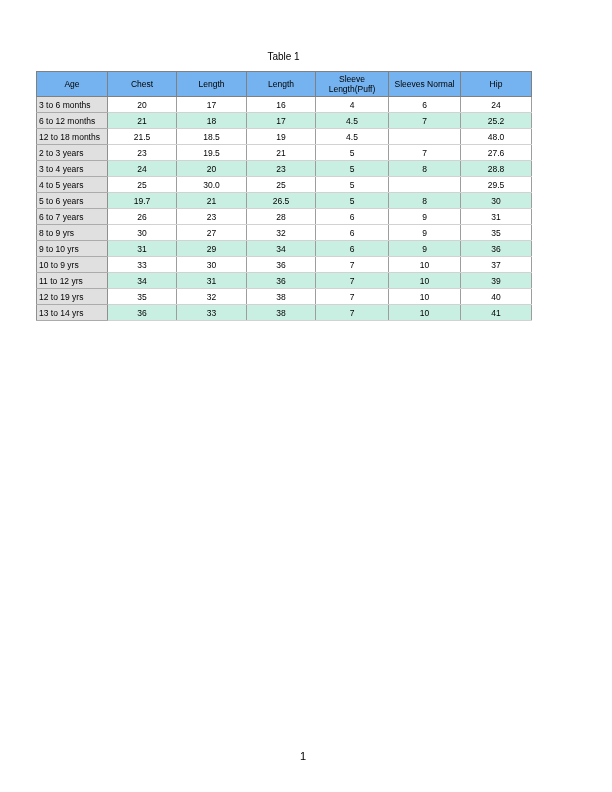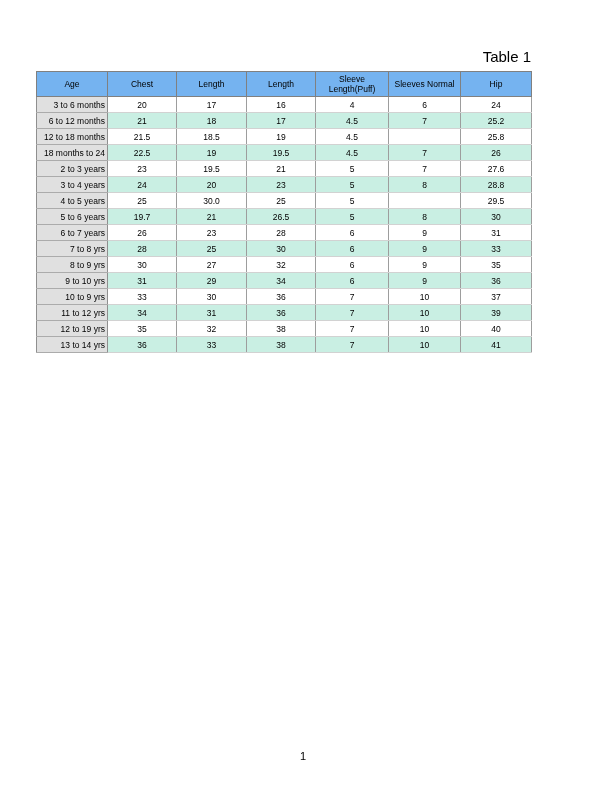--- a/index.html
+++ b/index.html
@@ -14,22 +14,22 @@
     background: #ffffff;
     font-family: "Liberation Sans", sans-serif;
     color: #000000;
     overflow: hidden;
   }
   .table-caption {
     position: absolute;
     left: 36px;
     top: 51px;
     width: 495px;
-    text-align: right;
-    font-size: 15px;
+    text-align: center;
+    font-size: 10px;
     line-height: 12px;
     color: #000000;
   }
   table.size-table {
     position: absolute;
     left: 36px;
     top: 71px;
     width: 495px;
     border-collapse: collapse;
     table-layout: fixed;
@@ -43,21 +43,21 @@
     text-align: center;
     vertical-align: middle;
     padding: 1px 2px;
     border: 1px solid #808080;
   }
   table.size-table tbody th {
     background: var(--age-bg, #E0E0E0);
     font-weight: normal;
     font-size: 8.5px;
     height: 15px;
-    text-align: right;
+    text-align: left;
     vertical-align: middle;
     padding: 0 2px;
     border-left: 1px solid #8f8f8f;
     border-right: 1px solid #8f8f8f;
     border-top: 1px solid #ababab;
     border-bottom: 1px solid #ababab;
   }
   table.size-table td {
     background: var(--row-bg, #ffffff);
     font-size: 8.5px;
@@ -130,30 +130,21 @@
           <td>7</td>
           <td>25.2</td>
         </tr>
         <tr>
           <th>12 to 18 months</th>
           <td>21.5</td>
           <td>18.5</td>
           <td>19</td>
           <td>4.5</td>
           <td></td>
-          <td>25.8</td>
-        </tr>
-        <tr class="alt">
-          <th>18 months to 24</th>
-          <td>22.5</td>
-          <td>19</td>
-          <td>19.5</td>
-          <td>4.5</td>
-          <td>7</td>
-          <td>26</td>
+          <td>48.0</td>
         </tr>
         <tr>
           <th>2 to 3 years</th>
           <td>23</td>
           <td>19.5</td>
           <td>21</td>
           <td>5</td>
           <td>7</td>
           <td>27.6</td>
         </tr>
@@ -186,29 +177,20 @@
         </tr>
         <tr>
           <th>6 to 7 years</th>
           <td>26</td>
           <td>23</td>
           <td>28</td>
           <td>6</td>
           <td>9</td>
           <td>31</td>
         </tr>
-        <tr class="alt">
-          <th>7 to 8 yrs</th>
-          <td>28</td>
-          <td>25</td>
-          <td>30</td>
-          <td>6</td>
-          <td>9</td>
-          <td>33</td>
-        </tr>
         <tr>
           <th>8 to 9 yrs</th>
           <td>30</td>
           <td>27</td>
           <td>32</td>
           <td>6</td>
           <td>9</td>
           <td>35</td>
         </tr>
         <tr class="alt">

